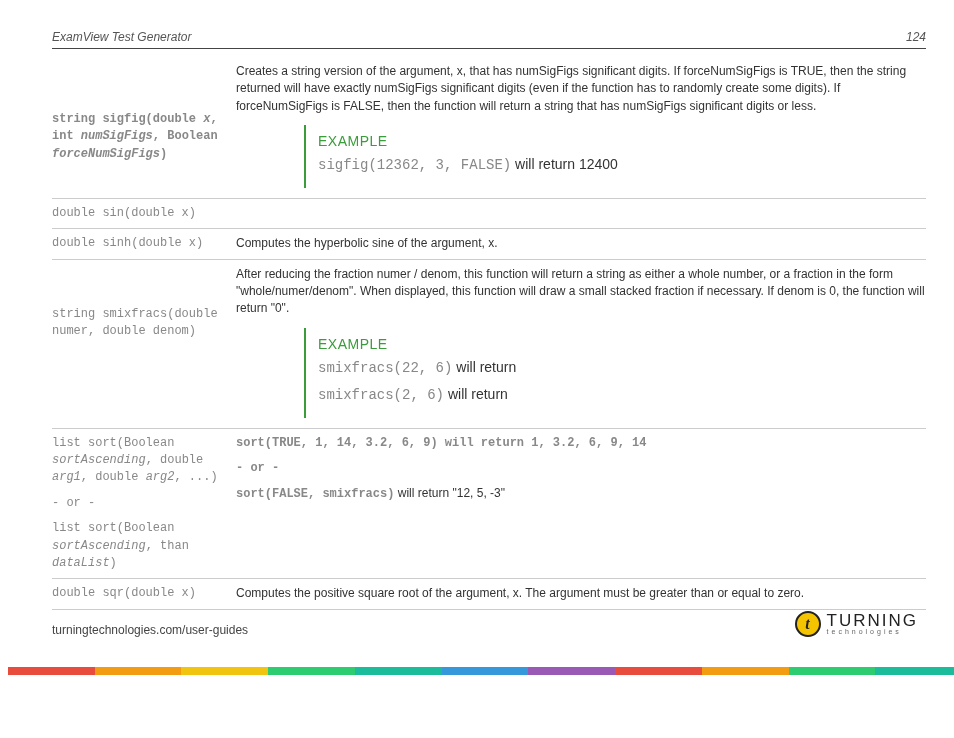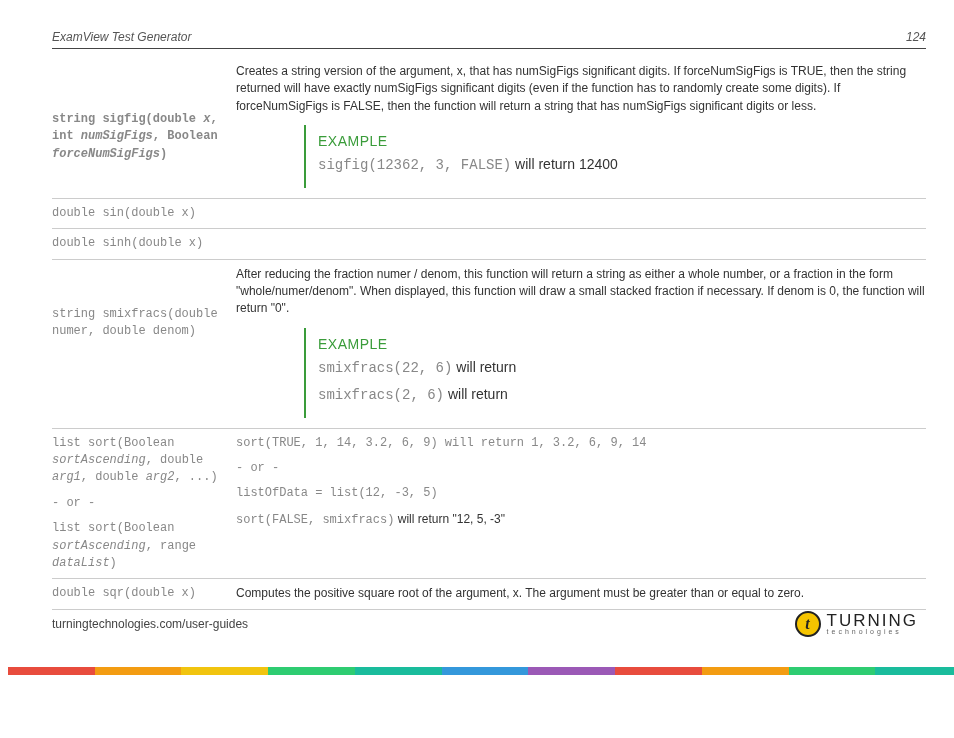--- a/index.html
+++ b/index.html
@@ -12,23 +12,23 @@
   .table-head .th { font-weight: bold; font-size: 13px; color: #222; }
   .row { display: flex; border-bottom: 1px solid #ccc; padding: 6px 0; font-size: 12px; line-height: 1.45; }
   .row:last-of-type { border-bottom: none; }
   .syntax-cell { font-family: "Courier New", monospace; font-size: 12px; color: #888; }
   .syntax-cell .param { font-style: italic; }
   .desc-cell { color: #333; }
   .example-box { border-left: 2px solid #3a9c3a; padding: 6px 0 6px 12px; margin: 10px 0 4px 68px; }
   .example-label { color: #3a9c3a; font-size: 14px; letter-spacing: 0.5px; margin-bottom: 3px; }
   .example-line { font-size: 14px; margin-bottom: 6px; color: #333; }
   .example-line .code { font-family: "Courier New", monospace; color: #888; }
-  .code-inline { font-family: "Courier New", monospace; color: #888; font-size: 12px; }
+  .code-inline { font-family: "Courier New", monospace; color: #888; font-size: 12px; font-weight: bold; }
   .or-line { font-family: "Courier New", monospace; color: #888; font-size: 12px; margin: 8px 0; }
-  .footer { position: absolute; bottom: 38px; left: 44px; right: 44px; display: flex; justify-content: space-between; align-items: center; }
+  .footer { position: absolute; bottom: 38px; left: 44px; right: 44px; display: flex; justify-content: space-between; align-items: flex-end; }
   .footer-text { font-size: 12px; color: #444; }
   .logo { display: flex; align-items: center; gap: 6px; }
   .logo-circle { width: 26px; height: 26px; border-radius: 50%; background: #f5c400; border: 2px solid #222; display: flex; align-items: center; justify-content: center; font-weight: bold; font-family: Georgia, serif; font-size: 16px; color: #222; font-style: italic; }
   .logo-text { line-height: 0.9; }
   .logo-text .top { font-size: 17px; letter-spacing: 2px; color: #222; font-weight: 300; }
   .logo-text .bot { font-size: 7px; letter-spacing: 3px; color: #666; }
   .rainbow { position: absolute; bottom: 0; left: 0; right: 0; height: 8px; display: flex; }
   .rainbow div { flex: 1; }
   .r1{background:#e84c3d}.r2{background:#f39c12}.r3{background:#f1c40f}.r4{background:#2ecc71}.r5{background:#1abc9c}.r6{background:#3498db}.r7{background:#9b59b6}.r8{background:#e84c3d}.r9{background:#f39c12}.r10{background:#2ecc71}.r11{background:#1abc9c}
   .desc-block { margin-bottom: 8px; }
@@ -56,20 +56,21 @@
       </div>
     </div>
   </div>
 
   <div class="row">
     <div class="col-syntax syntax-cell">double sin(double x)</div>
   </div>
 
   <div class="row">
     <div class="col-syntax syntax-cell">double sinh(double x)</div>
+    <div class="col-desc desc-cell">Computes the hyperbolic sine of the argument, x.</div>
   </div>
 
   <div class="row">
     <div class="col-syntax syntax-cell" style="padding-top:40px;">
       <span>string smixfracs(double numer, double denom)</span>
     </div>
     <div class="col-desc desc-cell">
       <div>After reducing the fraction numer / denom, this function will return a string as either a whole number, or a fraction in the form "whole/numer/denom". When displayed, this function will draw a small stacked fraction if necessary. If denom is 0, the function will return "0".</div>
       <div class="example-box">
         <div class="example-label">EXAMPLE</div>
@@ -79,27 +80,26 @@
     </div>
   </div>
 
   <div class="row">
     <div class="col-syntax syntax-cell">
       <div>
         <span>list sort(Boolean </span><span class="param">sortAscending</span><span>, double </span><span class="param">arg1</span><span>, double </span><span class="param">arg2</span><span>, ...)</span>
       </div>
       <div class="or-line">- or -</div>
       <div>
-        <span>list sort(Boolean </span><span class="param">sortAscending</span><span>, range </span><span class="param">dataList</span><span>)</span>
+        <span>list sort(Boolean </span><span class="param">sortAscending</span><span>, than </span><span class="param">dataList</span><span>)</span>
       </div>
     </div>
     <div class="col-desc desc-cell">
       <div class="code-inline desc-block">sort(TRUE, 1, 14, 3.2, 6, 9) will return 1, 3.2, 6, 9, 14</div>
       <div class="code-inline desc-block">- or -</div>
-      <div class="code-inline desc-block">listOfData = list(12, -3, 5)</div>
       <div class="desc-block"><span class="code-inline">sort(FALSE, smixfracs)</span><span> will return  "12, 5, -3"</span></div>
     </div>
   </div>
 
   <div class="row">
     <div class="col-syntax syntax-cell">double sqr(double x)</div>
     <div class="col-desc desc-cell">Computes the positive square root of the argument, x. The argument must be greater than or equal to zero.</div>
   </div>
 
   <div class="footer">

